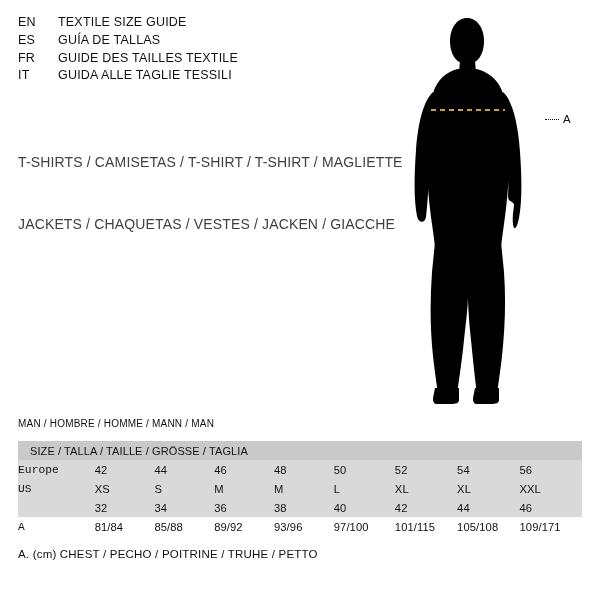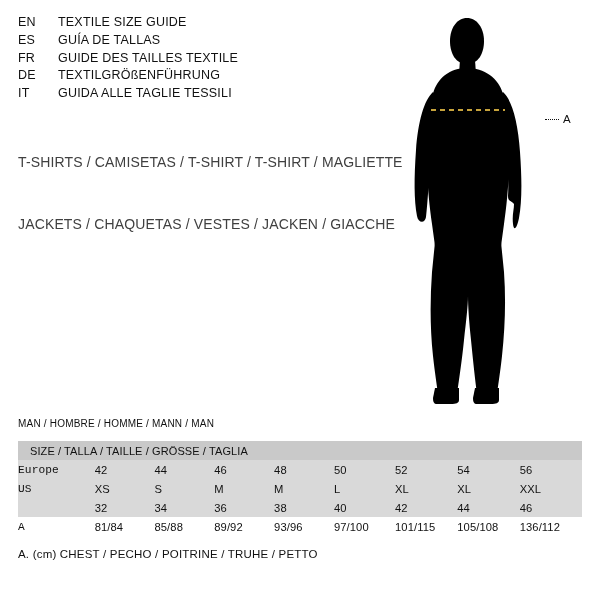--- a/index.html
+++ b/index.html
@@ -159,24 +159,20 @@
       <span class="lang-code">EN</span>
       <span class="lang-text">TEXTILE SIZE GUIDE</span>
     </div>
     <div class="lang-row">
       <span class="lang-code">ES</span>
       <span class="lang-text">GUÍA DE TALLAS</span>
     </div>
     <div class="lang-row">
       <span class="lang-code">FR</span>
       <span class="lang-text">GUIDE DES TAILLES TEXTILE</span>
-    </div>
-    <div class="lang-row">
-      <span class="lang-code">DE</span>
-      <span class="lang-text">TEXTILGRÖßENFÜHRUNG</span>
     </div>
     <div class="lang-row">
       <span class="lang-code">IT</span>
       <span class="lang-text">GUIDA ALLE TAGLIE TESSILI</span>
     </div>
   </div>
 
   <div class="category-block">
     <div class="category-line">T-SHIRTS / CAMISETAS / T-SHIRT / T-SHIRT / MAGLIETTE</div>
     <div class="category-line">JACKETS / CHAQUETAS / VESTES / JACKEN / GIACCHE</div>
@@ -273,20 +269,20 @@
       </tr>
       <tr class="row-plain">
         <td class="c-label">A</td>
         <td class="c-val">81/84</td>
         <td class="c-val">85/88</td>
         <td class="c-val">89/92</td>
         <td class="c-val">93/96</td>
         <td class="c-val">97/100</td>
         <td class="c-val">101/115</td>
         <td class="c-val">105/108</td>
-        <td class="c-val">136/112</td>
+        <td class="c-val">109/171</td>
       </tr>
     </tbody>
   </table>
 
   <div class="footnote">A. (cm) CHEST / PECHO / POITRINE / TRUHE / PETTO</div>
 
 </div>
 
 </body></html>

